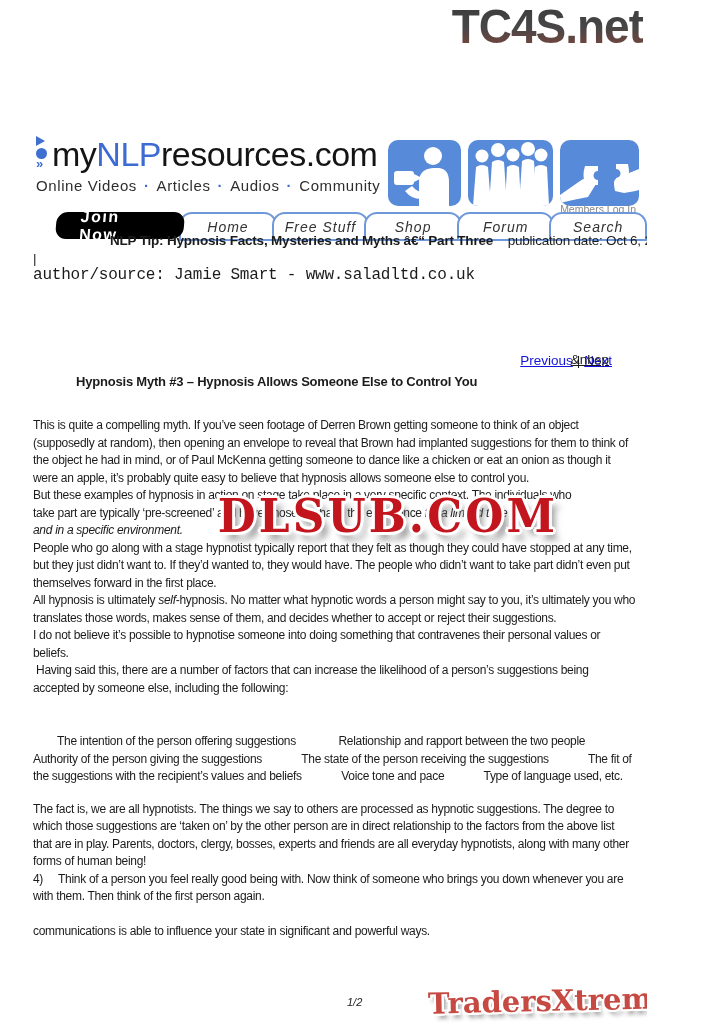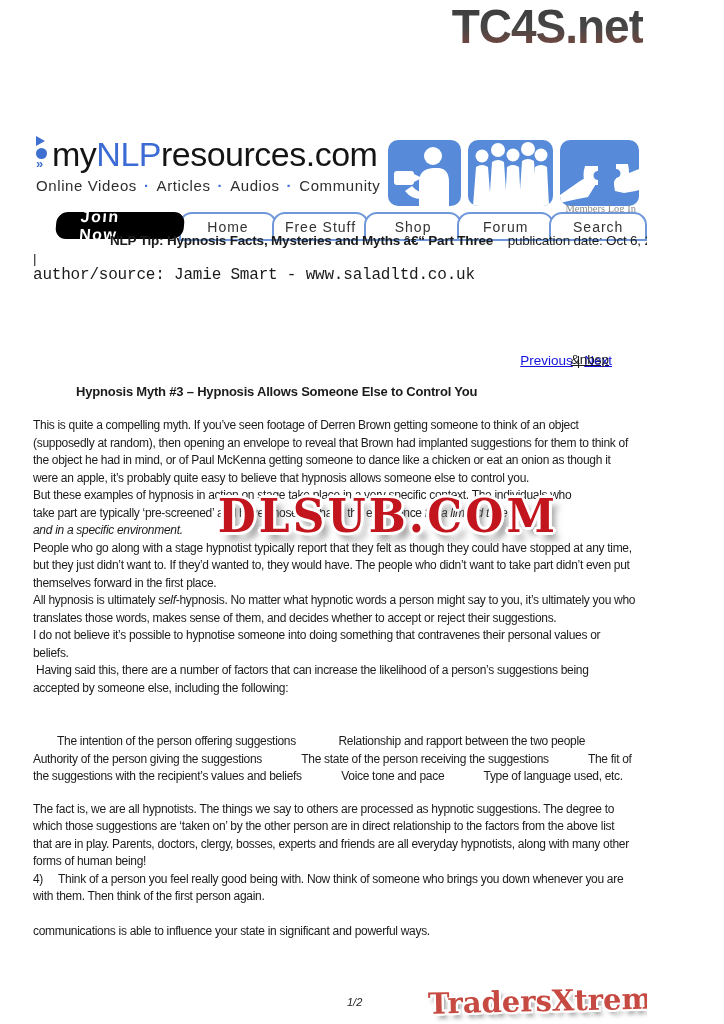--- a/index.html
+++ b/index.html
@@ -24,45 +24,45 @@
   .logo-text{font-size:34px;letter-spacing:-0.5px;color:#141414;}
   .logo-text .nlp{color:#3d6bd4;}
   .tagline{margin-top:3px;margin-left:0;font-size:15px;color:#2e2e2e;letter-spacing:0.6px;display:flex;gap:7px;align-items:center;}
   .tagline .tdot{color:#3d6bd4;font-weight:bold;}
 
   
   .tiles{position:absolute;left:388px;top:140px;display:flex;gap:7px;}
   .tile{background:#578ad8;border-radius:10px;height:66px;display:flex;align-items:flex-end;justify-content:center;overflow:hidden;}
   .tile svg{display:block;}
   .members{position:absolute;top:203px;left:540px;width:96px;text-align:right;
-           font-size:10.5px;color:#8a8a8a;text-decoration:none;font-family:Liberation Serif, serif;}
+           font-size:10.5px;color:#8a8a8a;text-decoration:none;}
 
   
   .nav{position:absolute;left:56px;top:212px;display:flex;align-items:flex-start;z-index:3;}
   .join{background:#000;color:#fff;border-radius:11px;height:27px;padding:0 24px;
         font-size:16px;font-weight:bold;letter-spacing:1.5px;display:flex;align-items:center;
         transform:skewX(-5deg);position:relative;z-index:2;text-decoration:none;}
   .tab{margin-left:-5px;width:97px;height:25px;border:2px solid #6f98da;border-radius:13px 13px 0 0;
        background:#fff;display:flex;align-items:center;justify-content:center;
-       font-size:14px;color:#333;letter-spacing:1px;position:relative;z-index:1;text-decoration:none;}
+       font-size:14px;color:#333;letter-spacing:1px;position:relative;z-index:1;text-decoration:none;font-style:italic;}
   .tab:first-of-type{margin-left:-26px;}
 
   
   .title-line{position:absolute;left:110px;top:233px;font-size:13.5px;letter-spacing:-0.2px;z-index:4;white-space:nowrap;}
   .title-line .tb{font-weight:bold;}
   .title-line .tp{margin-left:11px;}
   .pipe{position:absolute;left:33px;top:251px;font-size:13.5px;}
   .author{position:absolute;left:33px;top:266px;font-size:16px;letter-spacing:-0.2px;font-family:Liberation Mono, monospace;}
 
   .pn{position:absolute;top:353px;right:35px;font-size:13.5px;}
   .pn a{color:#1313dd;text-decoration:underline;}
   .pn .sep{color:#1b1b1b;margin:0 4px;}
   .nbsp{position:absolute;top:352px;right:38px;font-size:13.5px;text-decoration:underline;}
 
-  .heading{position:absolute;left:33px;top:384px;font-size:13px;font-weight:bold;letter-spacing:-0.2px;padding-left:43px;}
+  .heading{position:absolute;left:33px;top:374px;font-size:13px;font-weight:bold;letter-spacing:-0.2px;padding-left:43px;}
 
   
   .body{position:absolute;left:33px;top:417px;width:680px;font-size:12px;
         line-height:17.5px;letter-spacing:-0.3px;color:#1b1b1b;}
   .para{margin:0;white-space:pre;}
   .gap-lg{margin-top:36px;}
   .gap-sm{margin-top:15px;}
 
   
   .dlsub{position:absolute;left:221px;top:491px;z-index:5;

